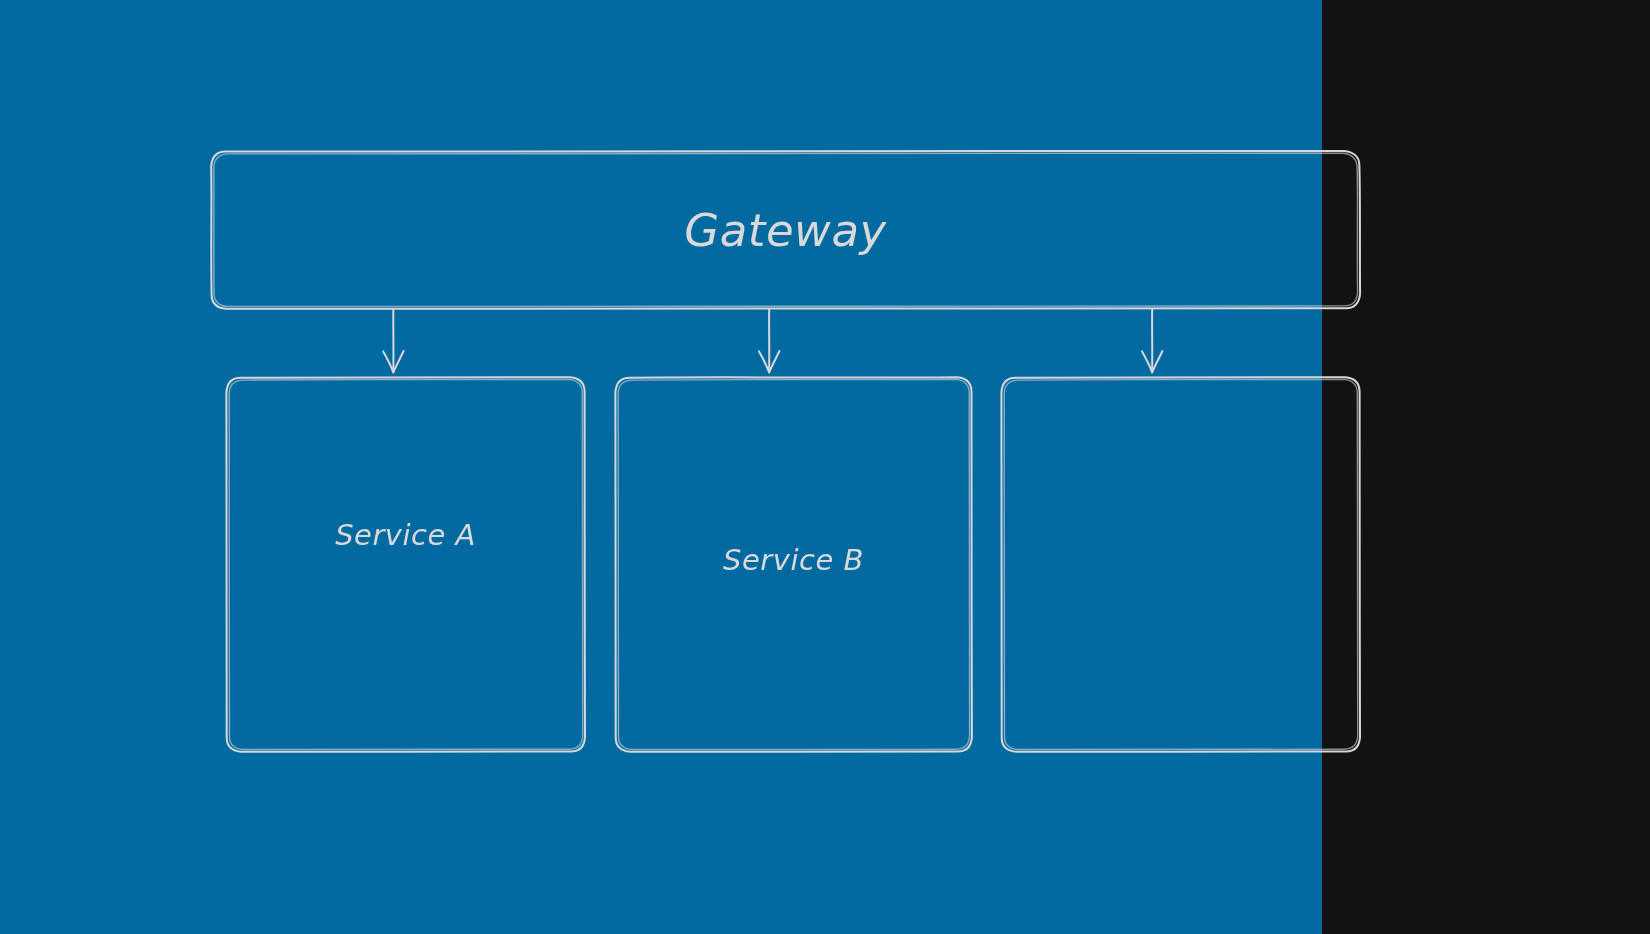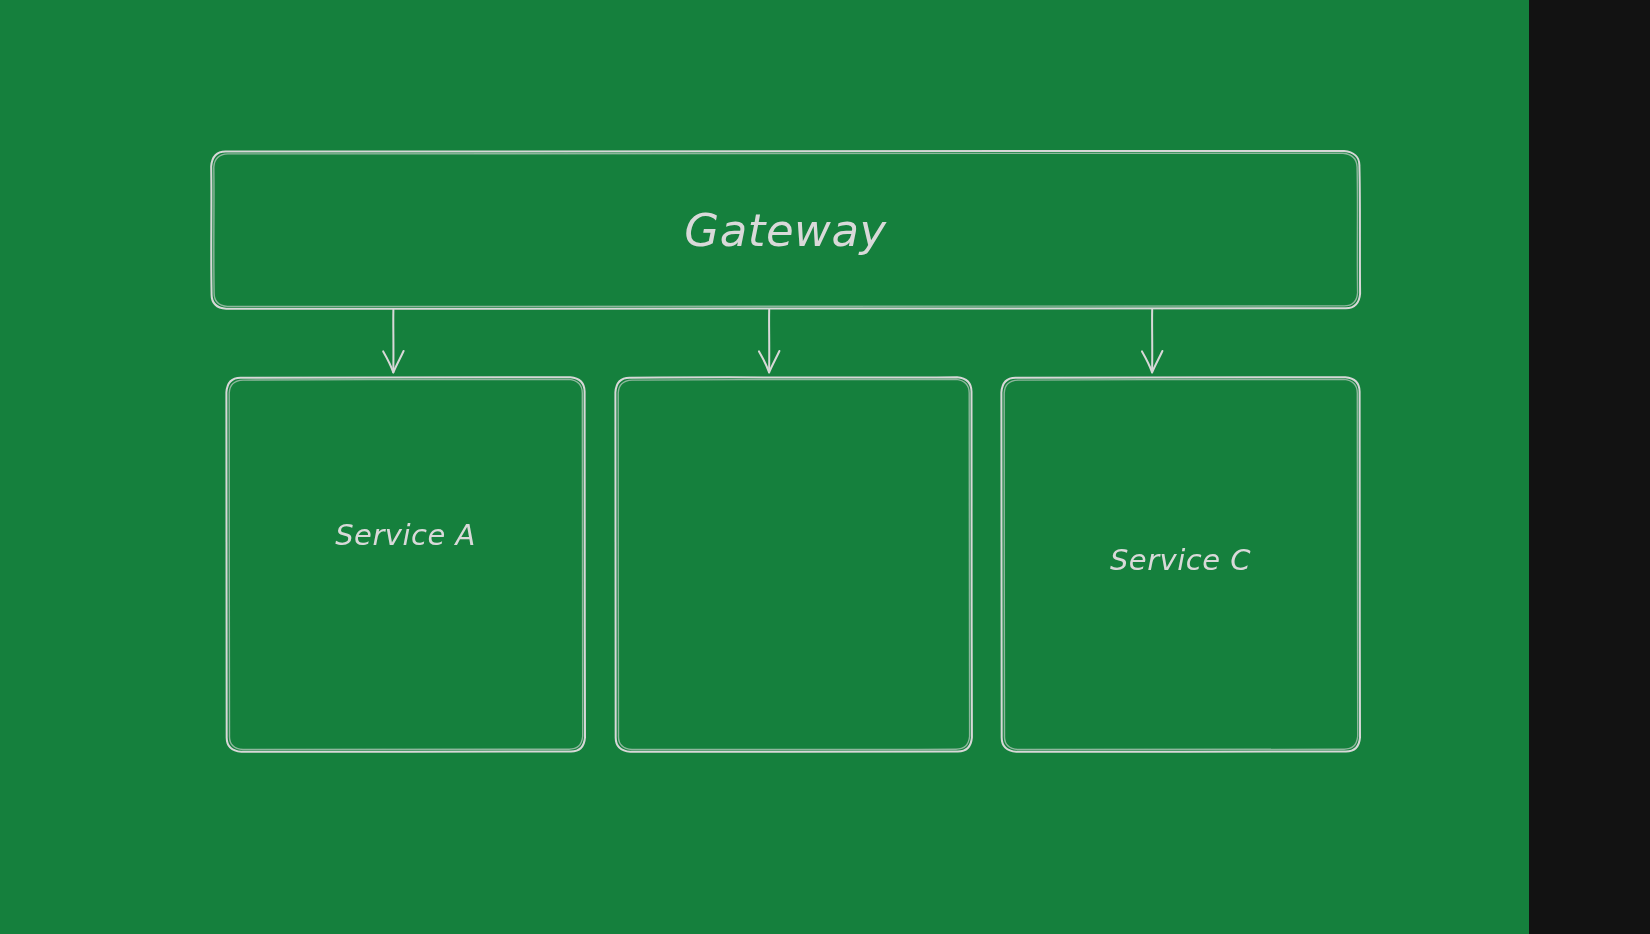--- a/index.html
+++ b/index.html
@@ -8,23 +8,23 @@
     background: #121212;
   }
   body {
     width: 1650px;
     height: 934px;
     overflow: hidden;
     font-family: "DejaVu Sans", sans-serif;
   }
   #canvas {
     position: relative;
-    width: 1529px;
+    width: 1322px;
     height: 934px;
-    background: #15803d;
+    background: #0369a1;
   }
   #sketch {
     position: absolute;
     left: 0;
     top: 0;
     width: 1650px;
     height: 934px;
   }
   .node-label {
     position: absolute;
@@ -159,21 +159,21 @@
         <path d="M 1162.4 351.0 C 1159.2 358, 1155.4 364.6, 1152.1 372.4"></path>
       </g>
 
     </g>
   </svg>
 
   <div class="node-label title-label" style="left:211px; top:204px; width:1149px;">Gateway</div>
 
   <div class="node-label svc-label" style="left:226px; top:518px; width:359px;">Service A</div>
 
+  <div class="node-label svc-label" style="left:615px; top:543px; width:357px;">Service B</div>
 
-  <div class="node-label svc-label" style="left:1001px; top:543px; width:359px;">Service C</div>
 
   <div class="hit" style="left:211px; top:151px; width:1149px; height:158px;"></div>
   <div class="hit" style="left:226px; top:377px; width:359px; height:375px;"></div>
   <div class="hit" style="left:615px; top:377px; width:357px; height:375px;"></div>
   <div class="hit" style="left:1001px; top:377px; width:359px; height:375px;"></div>
 
 </div>
 
 </body></html>

